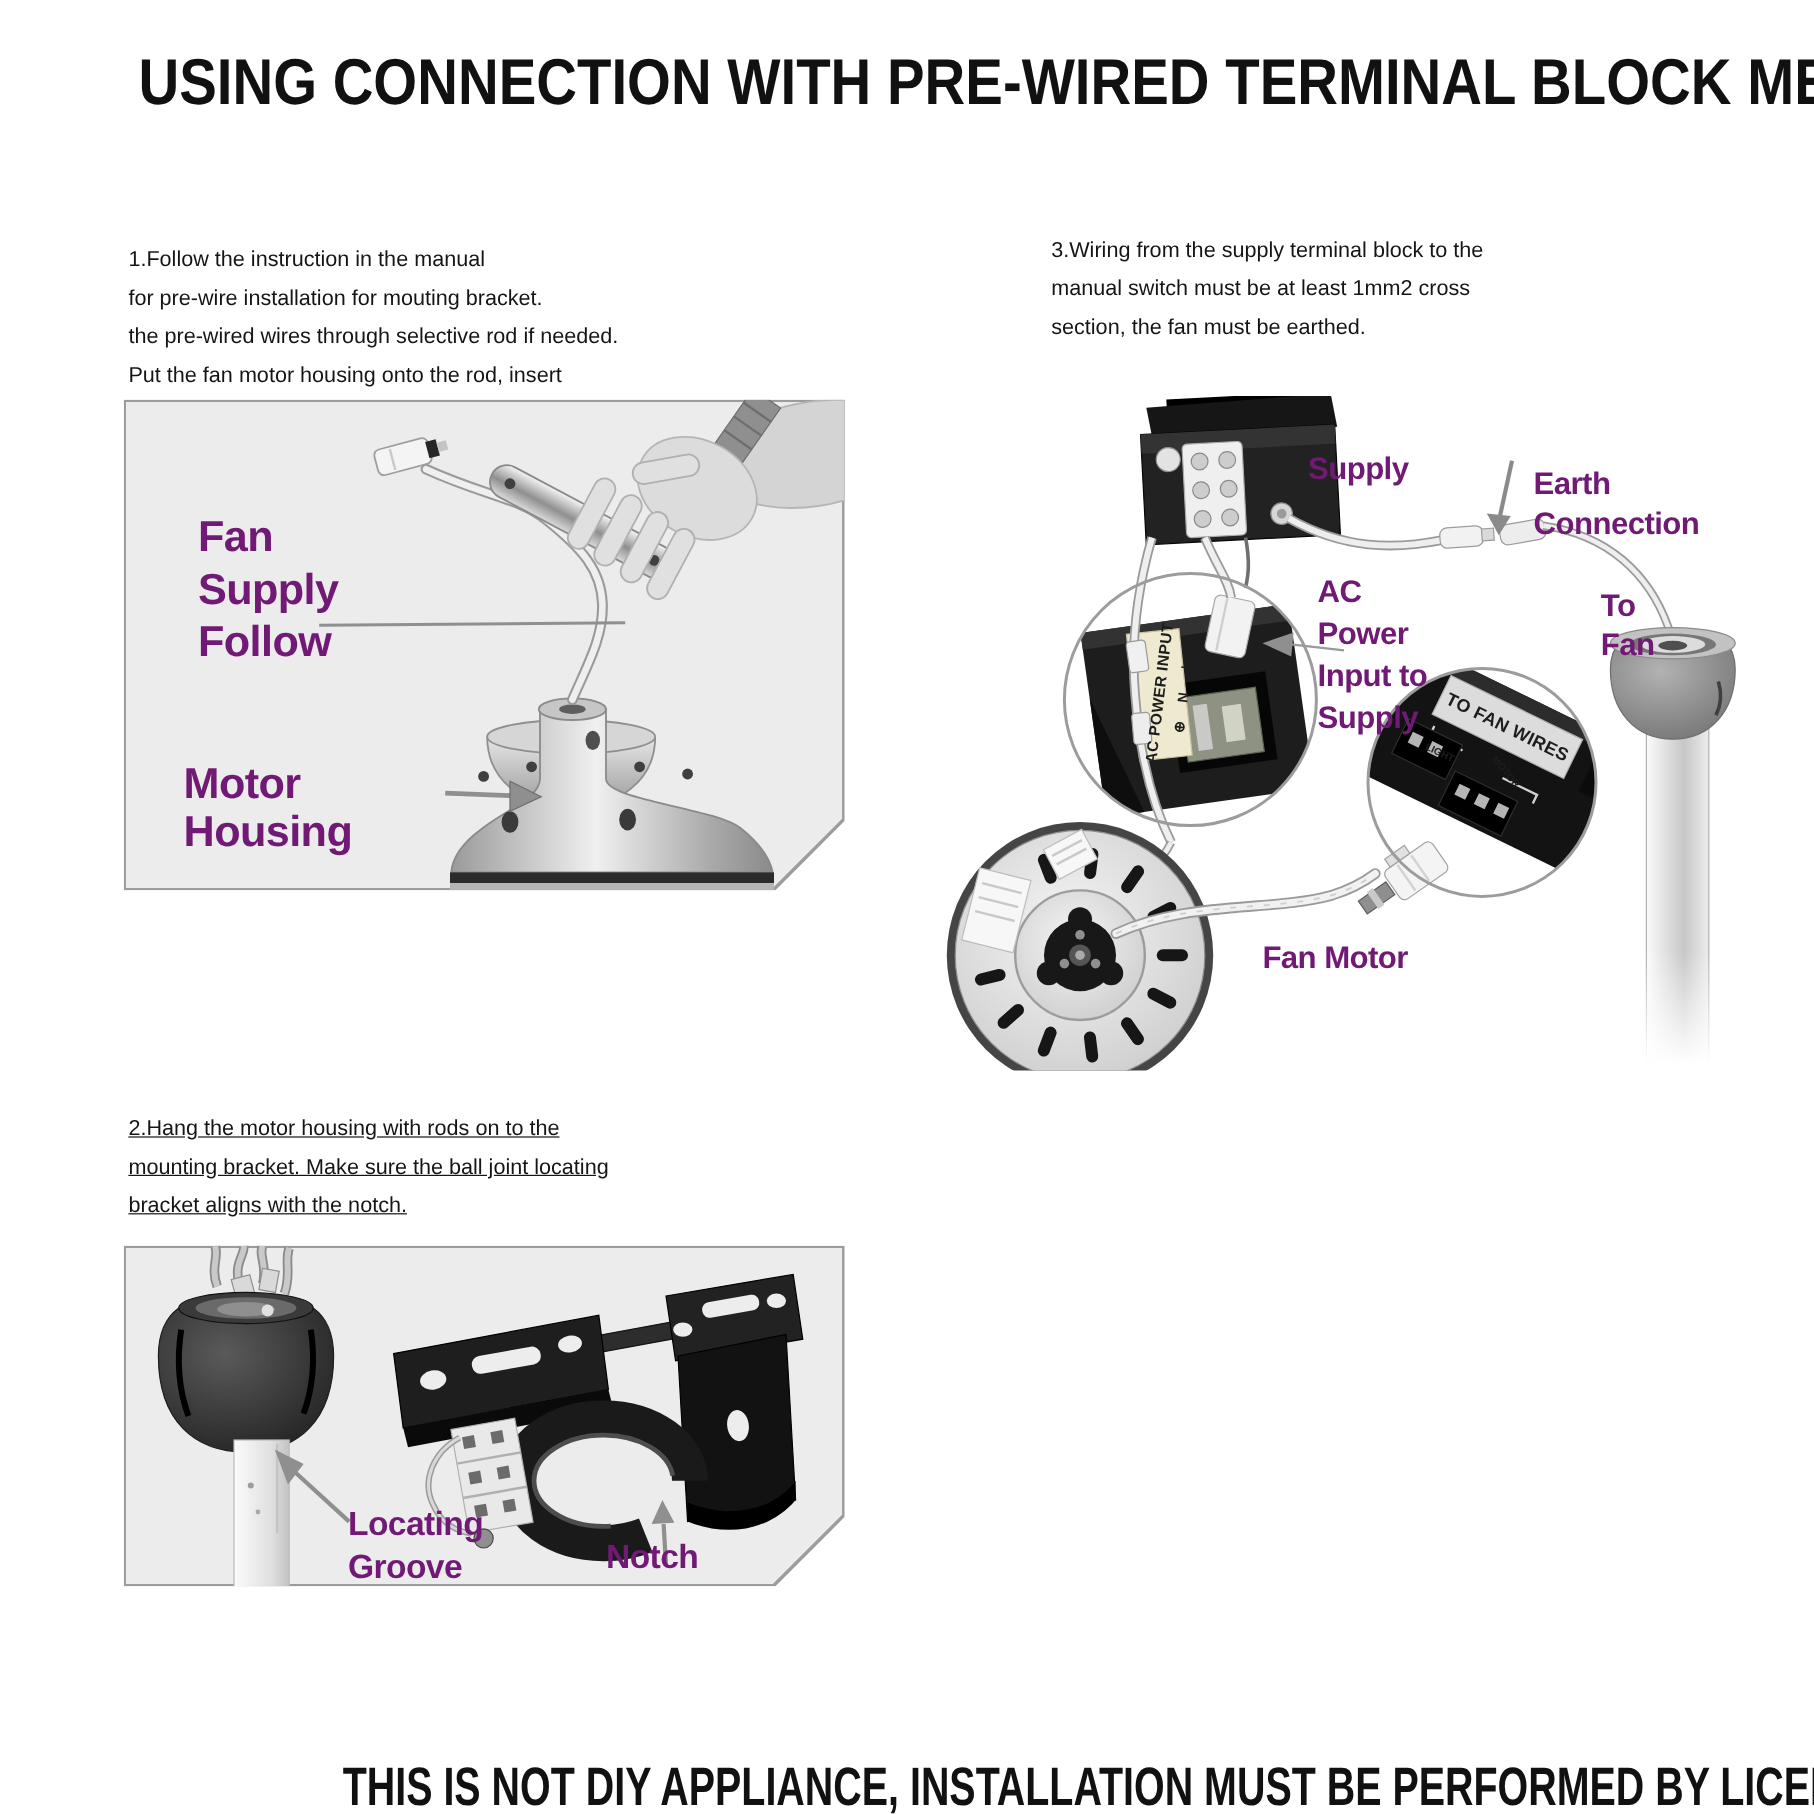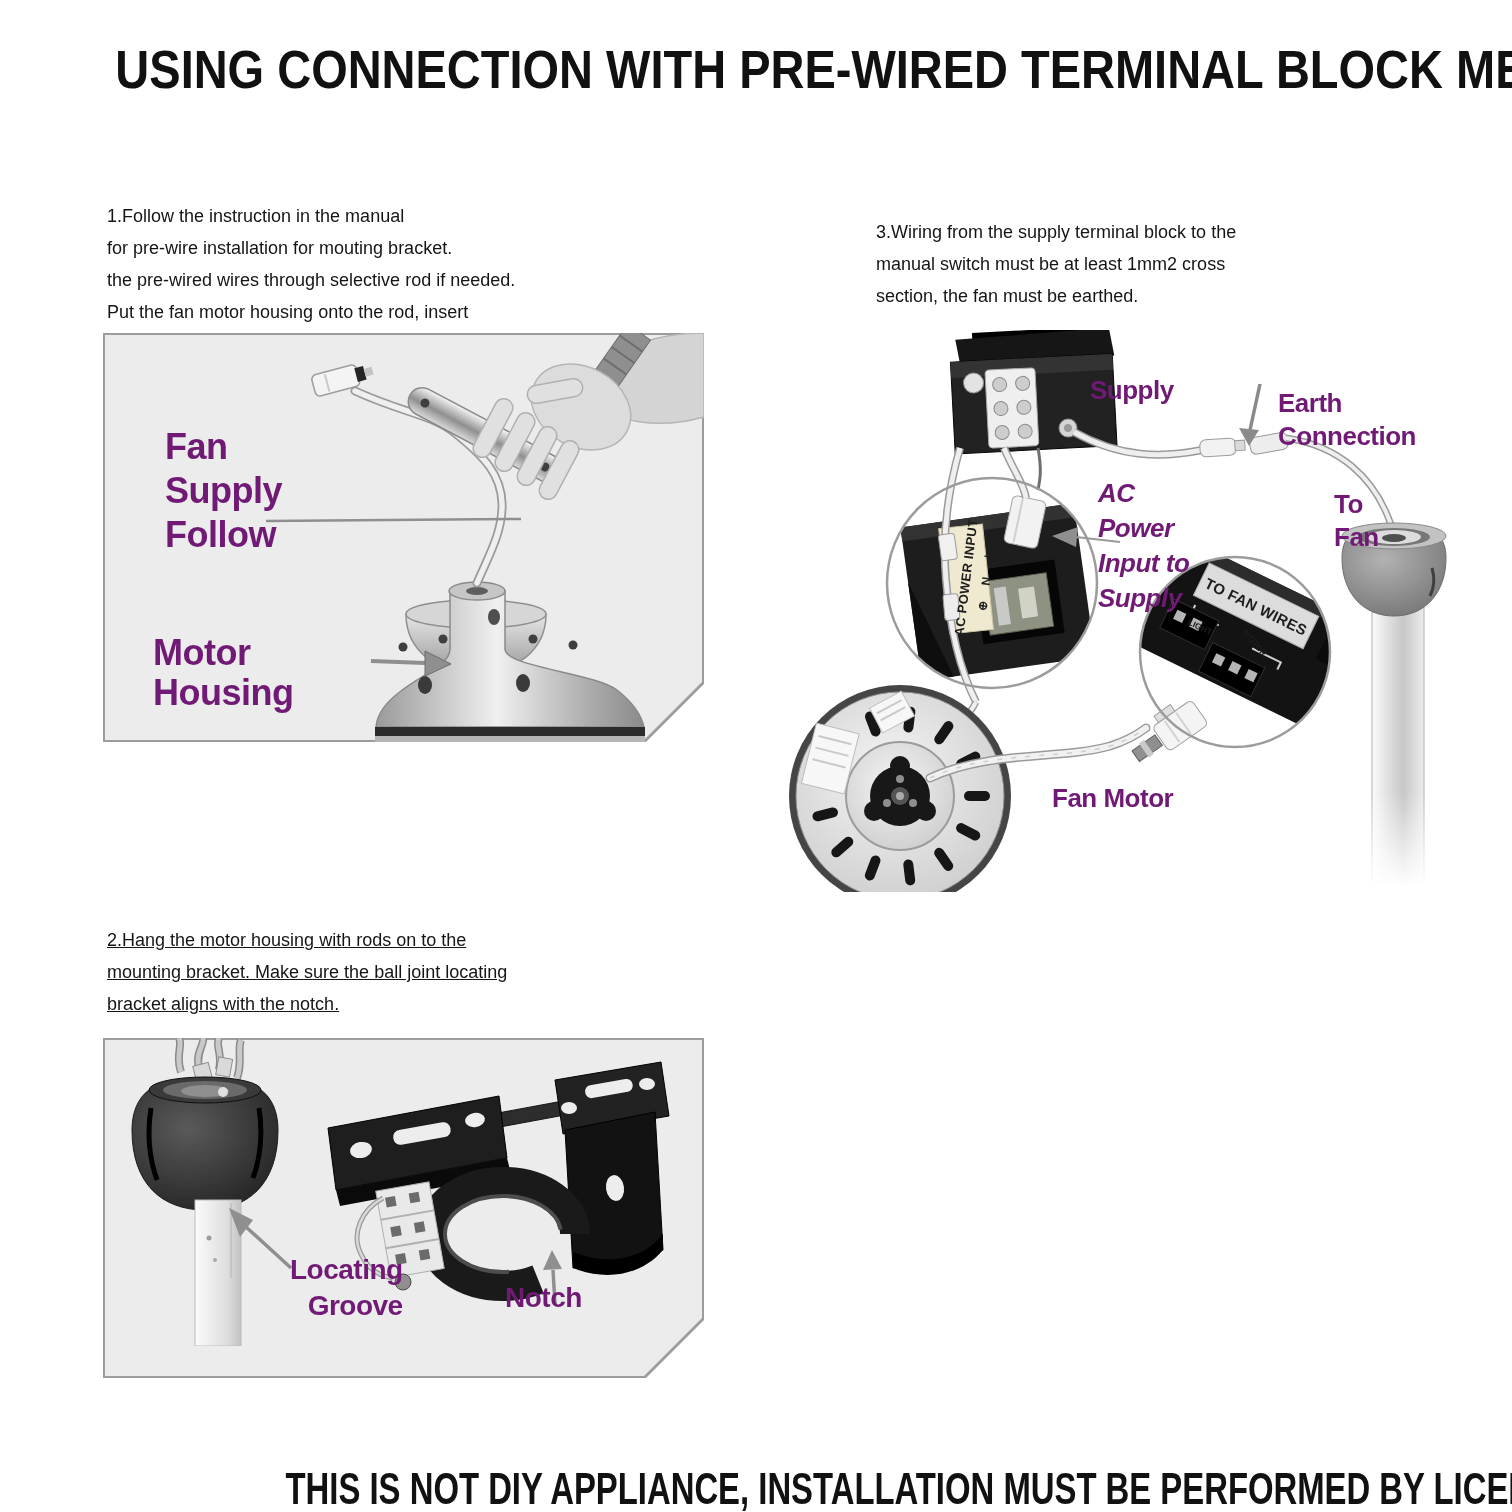--- a/index.html
+++ b/index.html
@@ -14,28 +14,28 @@
     transform:scaleX(.87); transform-origin:50% 50%; letter-spacing:0;
   }
   .footer-wrap { position:absolute; top:1463px; left:0; width:1512px; text-align:center; }
   .footer {
     display:inline-block; font-size:45px; font-weight:bold; white-space:nowrap;
     transform:scaleX(.73); transform-origin:50% 50%;
   }
   
   .step { position:absolute; font-size:18px; line-height:32px; color:#151515; }
   #step1 { left:107px; top:200px; }
-  #step3 { left:876px; top:216px; }
+  #step3 { left:876px; top:192px; }
   #step2 { left:107px; top:924px;text-decoration:underline; }
   
   .panel { position:absolute; background:#9c9c9c; }
   .panel-inner { position:absolute; inset:2px; background:#ececec; }
   .bevel { clip-path:polygon(0 0, 100% 0, 100% calc(100% - 58px), calc(100% - 58px) 100%, 0 100%); }
   #panel1 { left:103px; top:333px; width:601px; height:409px; }
-  #panel2 { left:103px; top:1038px; width:601px; height:340px;text-align:right; }
+  #panel2 { left:103px; top:1038px; width:601px; height:284px; }
   .panel svg { position:absolute; left:0; top:0; }
   
   #diagram3 { position:absolute; left:780px; top:330px; width:712px; height:562px; }
   #diagram3 svg { position:absolute; left:0; top:0; }
   
   .dlabel { position:absolute; font-weight:600; color:#701a75; letter-spacing:-0.5px; }
   .d1label { font-size:36px; line-height:44px; }
   .d2label { font-size:28px; line-height:36px; }
   .d3label { font-size:26px; line-height:33px; }
   
@@ -361,21 +361,21 @@
         <rect x="384" y="374" width="20" height="8" fill="#e0e0e0" stroke="#a2a2a2"></rect>
       </g>
       <circle cx="455" cy="322" r="95" fill="none" stroke="#9c9c9c" stroke-width="2.5"></circle>
     </svg>
 
     <div class="dlabel d3label" style="left:310px; top:44px;">Supply</div>
     <div class="dlabel d3label" style="left:498px; top:57px;">
       <div>Earth</div>
       <div>Connection</div>
     </div>
-    <div class="dlabel d3label" style="left:318px; top:146px; line-height:35px;font-style:italic;">
+    <div class="dlabel d3label" style="left:318px; top:146px; line-height:35px;">
       <div>AC</div>
       <div>Power</div>
       <div>Input to</div>
       <div>Supply</div>
     </div>
     <div class="dlabel d3label" style="left:554px; top:158px;">
       <div>To</div>
       <div>Fan</div>
     </div>
     <div class="dlabel d3label" style="left:272px; top:452px;text-align:right;">Fan Motor</div>

